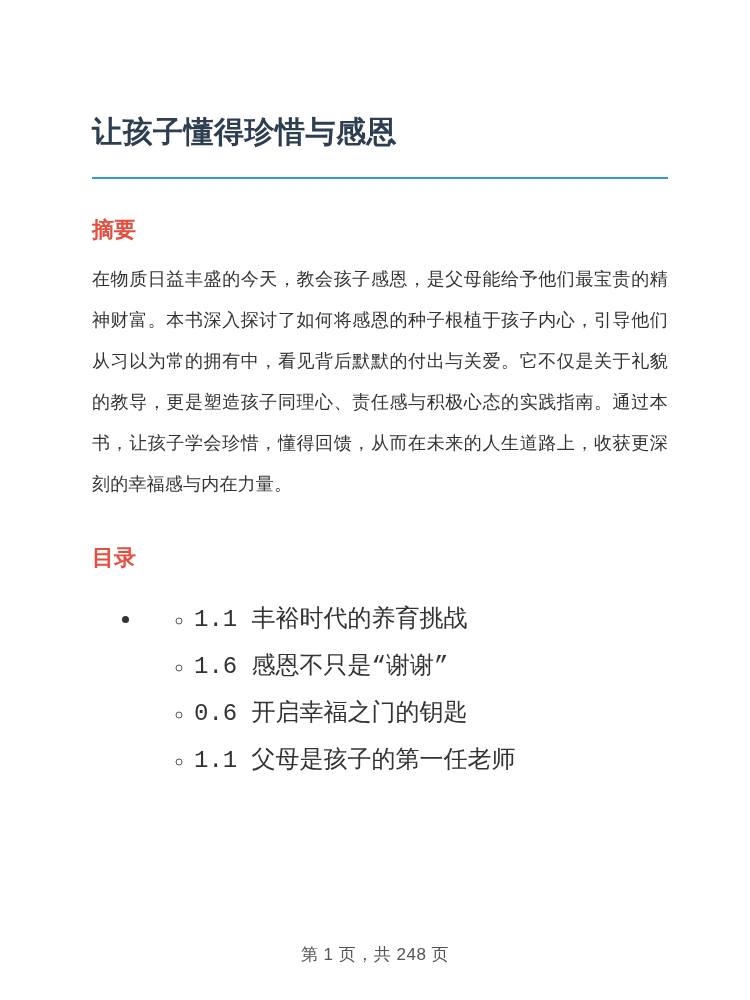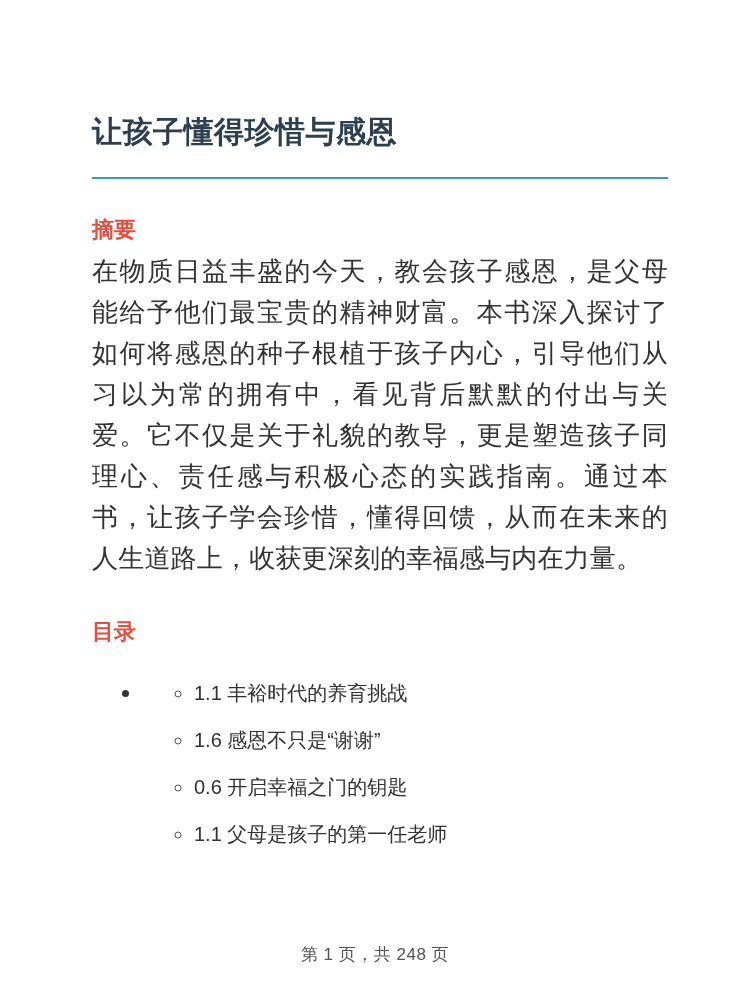--- a/index.html
+++ b/index.html
@@ -33,22 +33,22 @@
     height: 0;
   }
   .section-heading {
     font-size: 22px;
     font-weight: bold;
     color: #e74c3c;
     line-height: 1.2;
   }
   .abstract-heading { margin-top: 38px; }
   .abstract-body {
-    margin-top: 8px;
-    font-size: 26px;
+    margin-top: 16px;
+    font-size: 18px;
     line-height: 41px;
     color: #333333;
     text-align: justify;
     letter-spacing: 0.2px;
   }
   .toc-heading { margin-top: 40px; }
   .toc-list {
     margin-top: 32px;
     padding-left: 50px;
     list-style-type: disc;
@@ -56,22 +56,23 @@
     color: #333333;
   }
   .toc-chapter {
     line-height: 30px;
   }
   .toc-chapter::marker { color: #333333; font-size: 22px; }
   .section-list {
     margin-top: 23px;
     padding-left: 52px;
     list-style-type: circle;
-    font-size: 20px;
+    font-size: 24px;
     color: #333333;
+    font-family: Liberation Mono, monospace;
   }
   .section-list li {
     line-height: 28px;
     margin-bottom: 19px;
   }
   .section-list li::marker { color: #555555; font-size: 20px; }
   .page-footer {
     position: absolute;
     left: 0;
     bottom: 34px;

